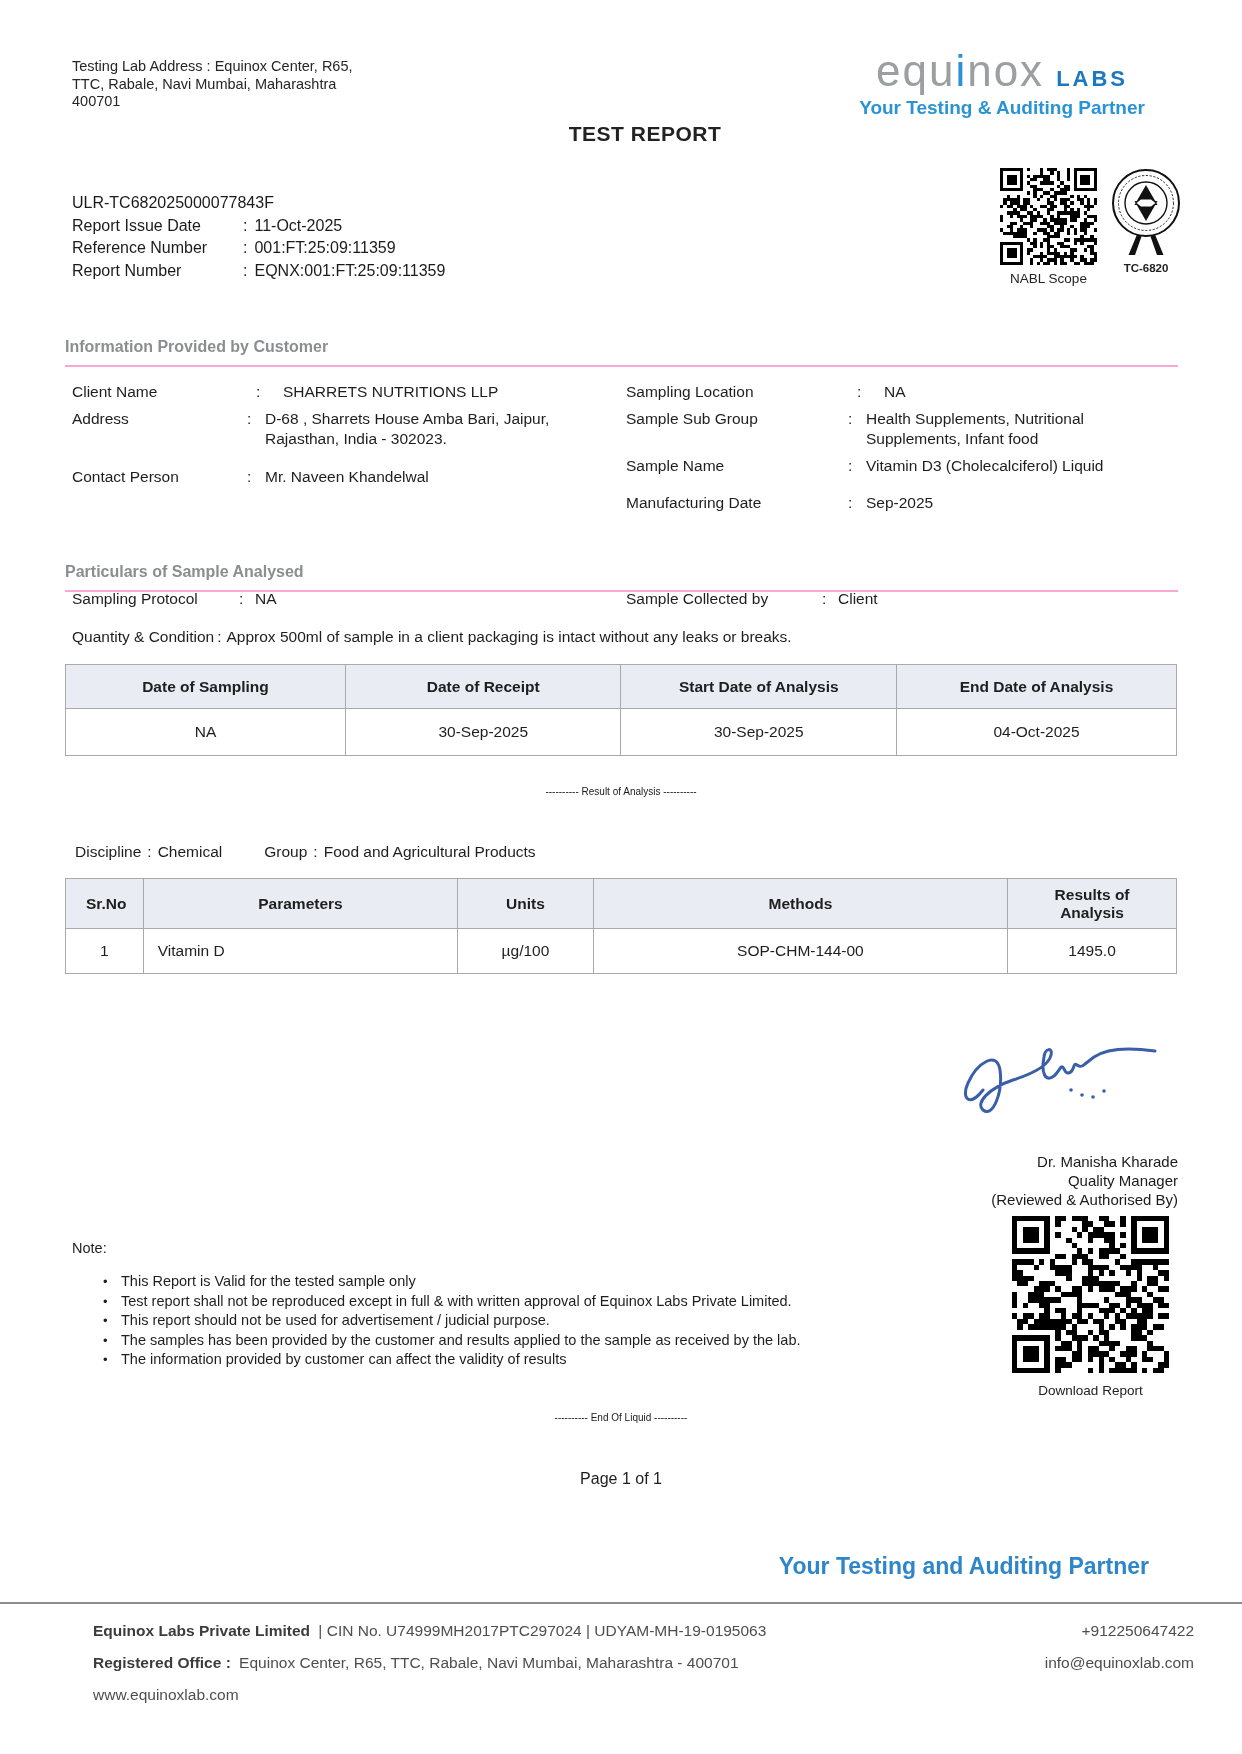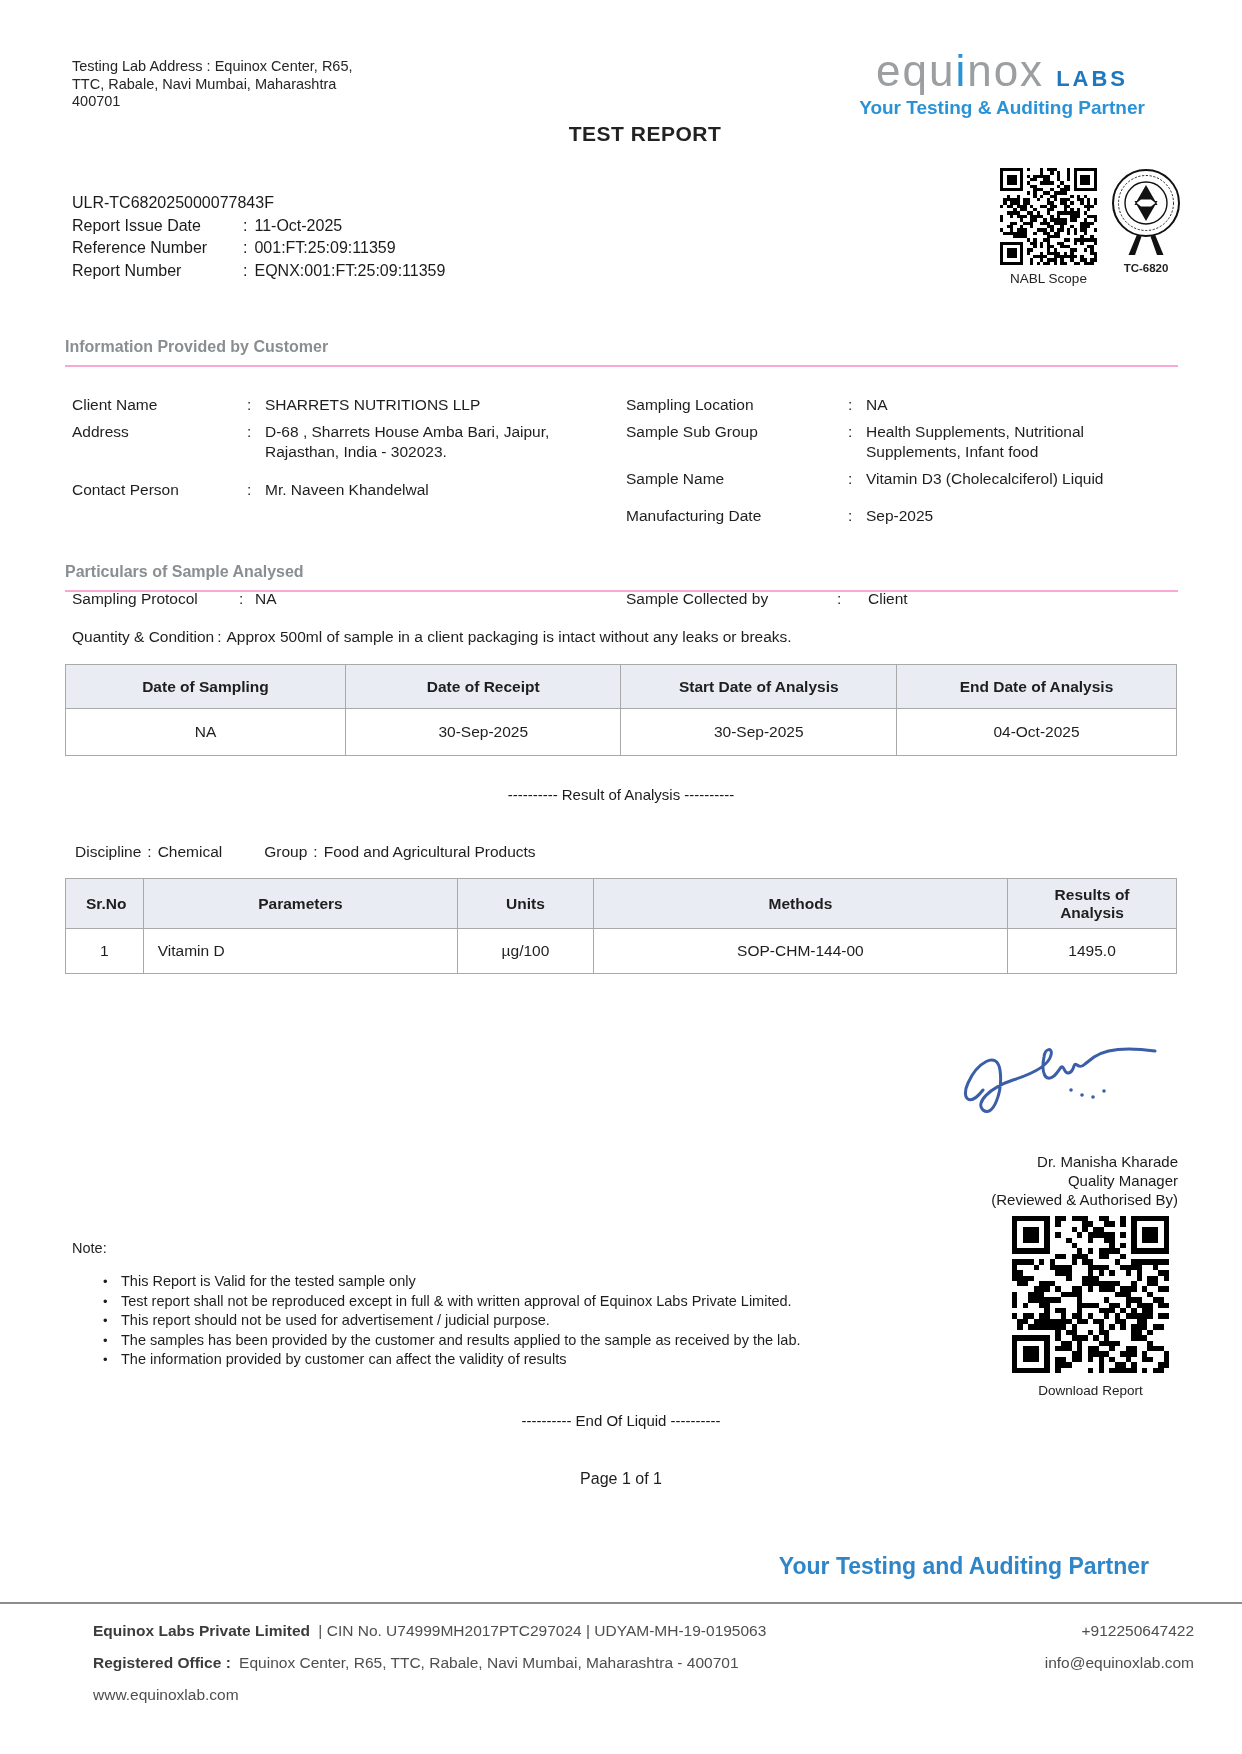--- a/index.html
+++ b/index.html
@@ -34,39 +34,39 @@
   .sec-head{left:65px;width:1113px;font-size:16px;font-weight:bold;color:var(--heading_gray);
             padding-bottom:9px;border-bottom:2px solid #f9a8d4;}
   .sec1{top:338px;} .sec2{top:563px;}
 
   .info-col{font-size:15.5px;line-height:20.5px;}
   .ic-left{left:72px;top:379px;width:505px;}
   .ic-right{left:626px;top:379px;width:556px;}
   .info-row{display:grid;}
   .ic-left .info-row{grid-template-columns:175px 18px 1fr;}
   .ic-right .info-row{grid-template-columns:222px 18px 1fr;}
-  .info-row{margin-top:6px;} .info-row:first-child{margin-top:16px;}
+  .info-row{margin-top:6px;} .info-row:first-child{margin-top:3px;gap:9px;}
   .info-row.gap{margin-top:17px;}
 
   .part-row{font-size:15.5px;display:grid;top:590px;}
   .pr-left{left:72px;grid-template-columns:167px 16px 1fr;width:420px;}
-  .pr-right{left:626px;grid-template-columns:196px 16px 1fr;width:420px;gap:15px;}
+  .pr-right{left:626px;grid-template-columns:196px 16px 1fr;width:420px;}
   .quantity{left:72px;top:628px;font-size:15.5px;}
   .quantity .colon{margin:0 5px 0 3px;}
 
   table.rep{border-collapse:collapse;width:1112px;table-layout:fixed;font-size:15.5px;}
   table.rep th,table.rep td{border:1px solid var(--border_gray);text-align:center;vertical-align:middle;padding:4px 20px;}
   table.rep th{background:var(--table_header_bg);font-weight:bold;}
   .dates-table{left:65px;top:664px;}
   .dates-table th{height:35px;} .dates-table td{height:38px;}
   .results-table{left:65px;top:878px;}
   .results-table th{height:41px;padding:4px 18px;} .results-table td{height:36px;}
   .results-table td.cell-param{text-align:left;padding-left:14px;}
 
-  .divider{left:65px;width:1112px;text-align:center;font-size:15px;color:#1b1b1b;}
+  .divider{left:65px;width:1112px;text-align:center;font-size:10px;color:#1b1b1b;}
   .div1{top:786px;} .div2{top:1412px;}
   .discipline{left:75px;top:843px;font-size:15.5px;}
   .discipline .colon{margin:0 6px;}
   .discipline .grp{margin-left:42px;}
 
   .sig-svg{left:955px;top:1038px;width:215px;height:95px;}
   .sig-block{right:64px;top:1152px;width:360px;text-align:right;font-size:15px;line-height:19px;color:#1b1b1b;}
   .dl-qr{left:1012px;top:1216px;width:157px;height:157px;}
   .dl-qr-label{left:997px;top:1383px;width:187px;text-align:center;font-size:13.5px;color:#222;}
 

